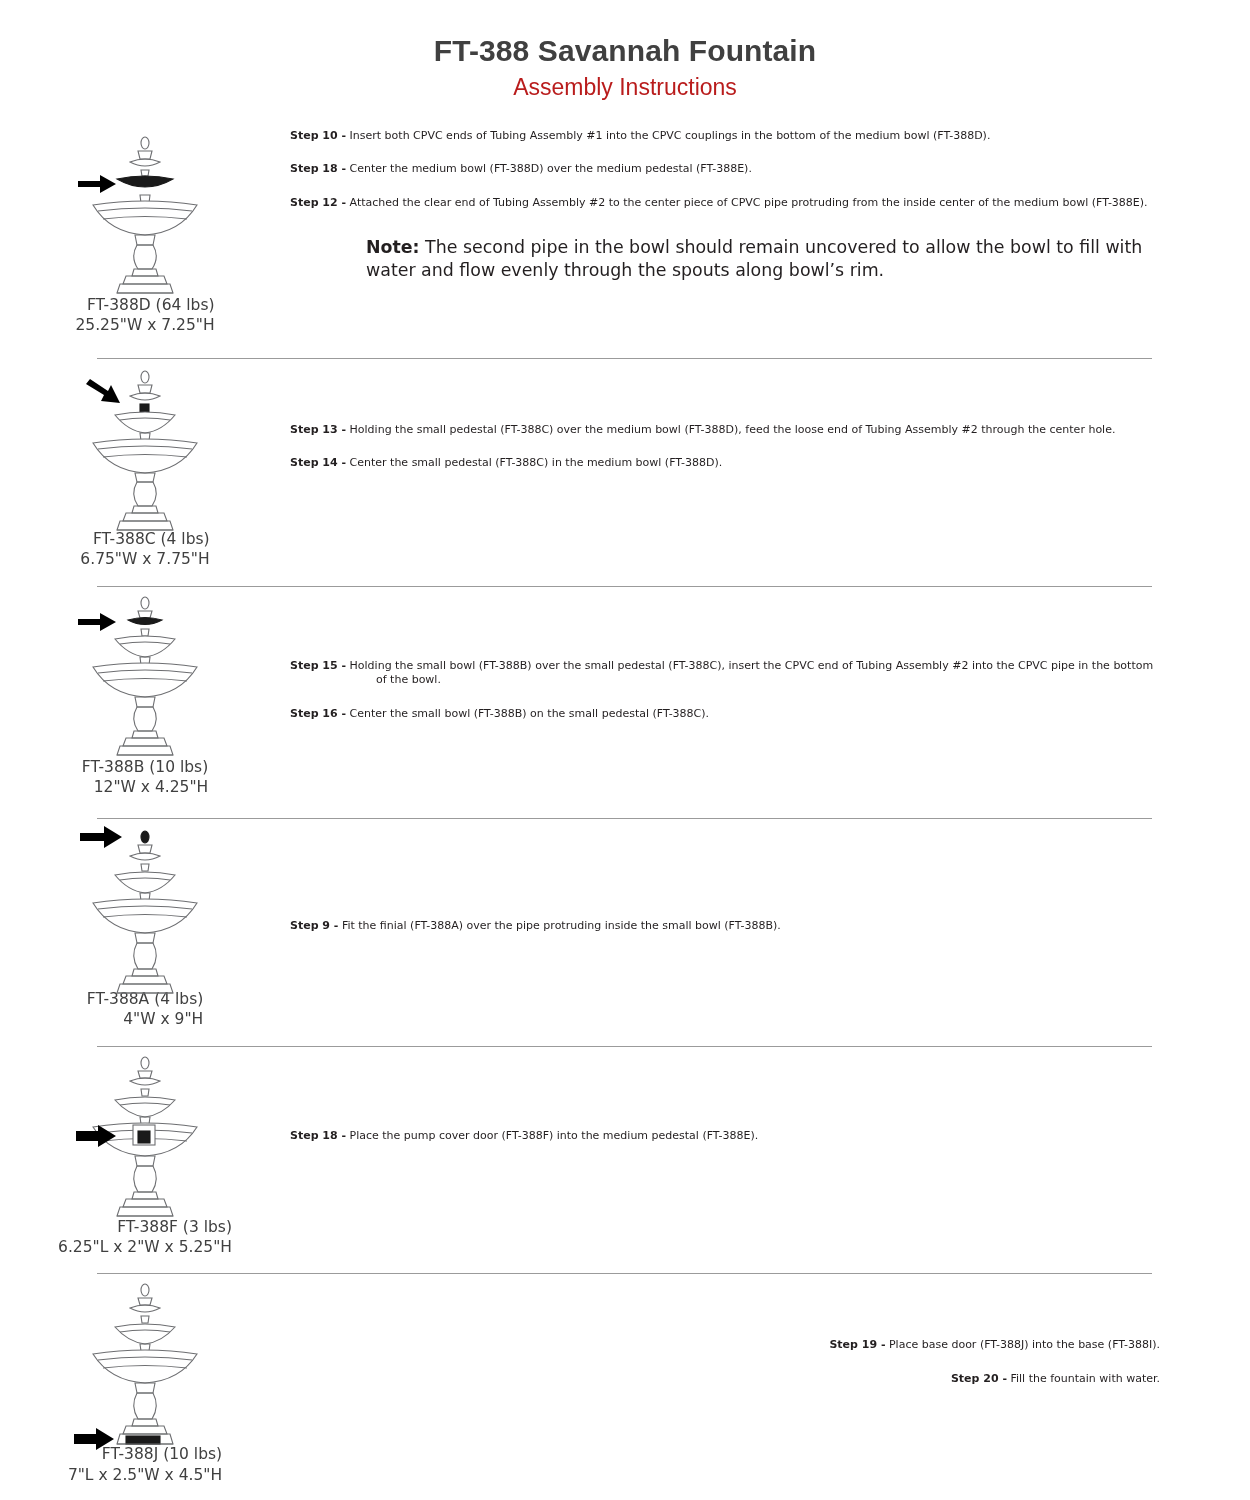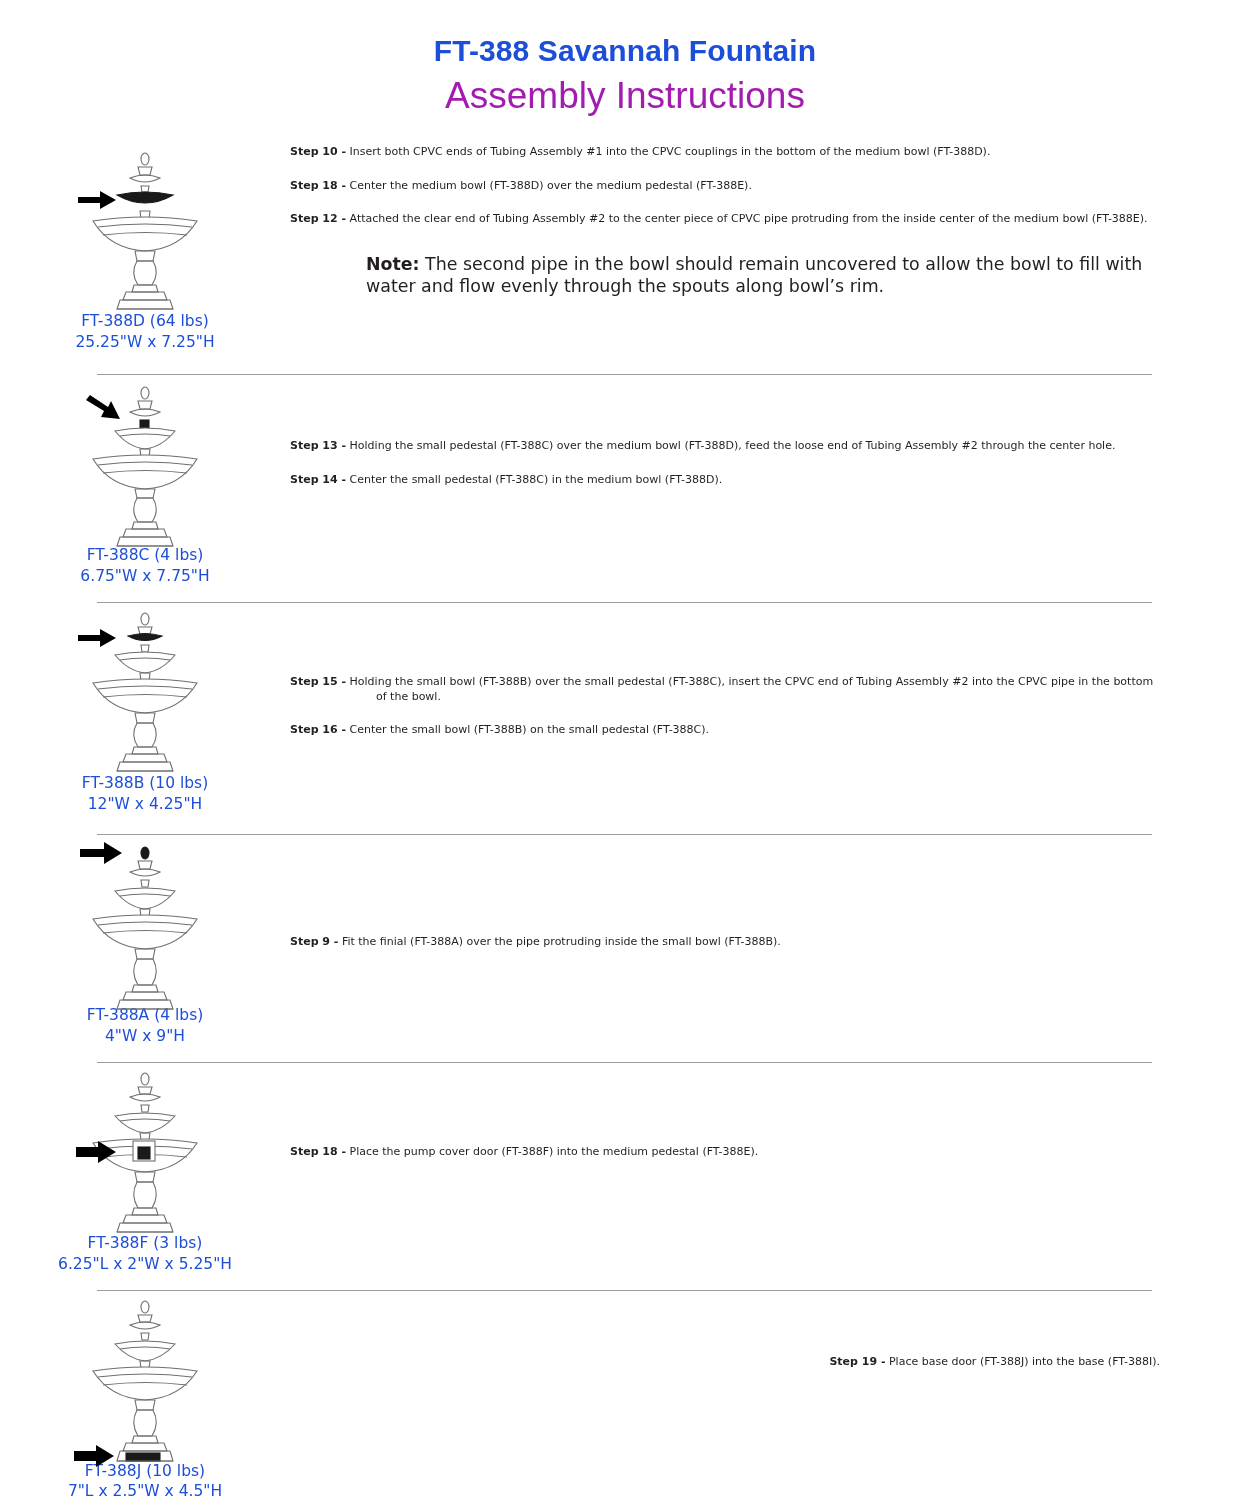--- a/index.html
+++ b/index.html
@@ -23,29 +23,29 @@
     width: 100%;
     padding-top: 34px;
     text-align: center;
   }
   .doc-title {
     font-size: 30px;
     font-weight: bold;
     letter-spacing: 0.1px;
     line-height: 1.16;
     margin: 0;
-    color: #1d4ed8;
+    color: #404040;
     font-family: "Liberation Sans", "DejaVu Sans", sans-serif;
   }
   .doc-subtitle {
-    font-size: 37px;
+    font-size: 23px;
     font-weight: normal;
     line-height: 1.18;
     margin: 5px 0 0 0;
-    color: #a21caf;
+    color: #b91c1c;
     font-family: "Liberation Sans", "DejaVu Sans", sans-serif;
   }
 
   
   .steps-wrap {
     margin-top: 24px;
     padding: 0 0 0 0;
   }
   .step-block {
     display: flex;
@@ -63,24 +63,24 @@
     padding-top: 4px;
   }
   .figure-art {
     width: 150px;
     height: 160px;
     position: relative;
   }
   .figure-art svg { display: block; }
   .part-caption {
     margin-top: 6px;
-    text-align: center;
+    text-align: right;
     font-size: 15.5px;
     line-height: 1.32;
-    color: #1d4ed8;
+    color: #404040;
   }
   .part-caption .cap-line { display: block; white-space: nowrap; }
 
   .text-col {
     flex: 1;
     padding-right: 90px;
     padding-top: 6px;
   }
 
   
@@ -382,16 +382,17 @@
           </g>
         </svg>
       </div>
       <div class="part-caption">
         <span class="cap-line">FT-388J (10 lbs)</span>
         <span class="cap-line">7"L x 2.5"W x 4.5"H</span>
       </div>
     </div>
     <div class="text-col">
       <p class="step-para"><span class="step-label">Step 19 -</span><span> Place base door (FT-388J) into the base (FT-388I).</span></p>
+      <p class="step-para"><span class="step-label">Step 20 -</span><span> Fill the fountain with water.</span></p>
     </div>
   </div>
 
 </div>
 
 </body></html>

